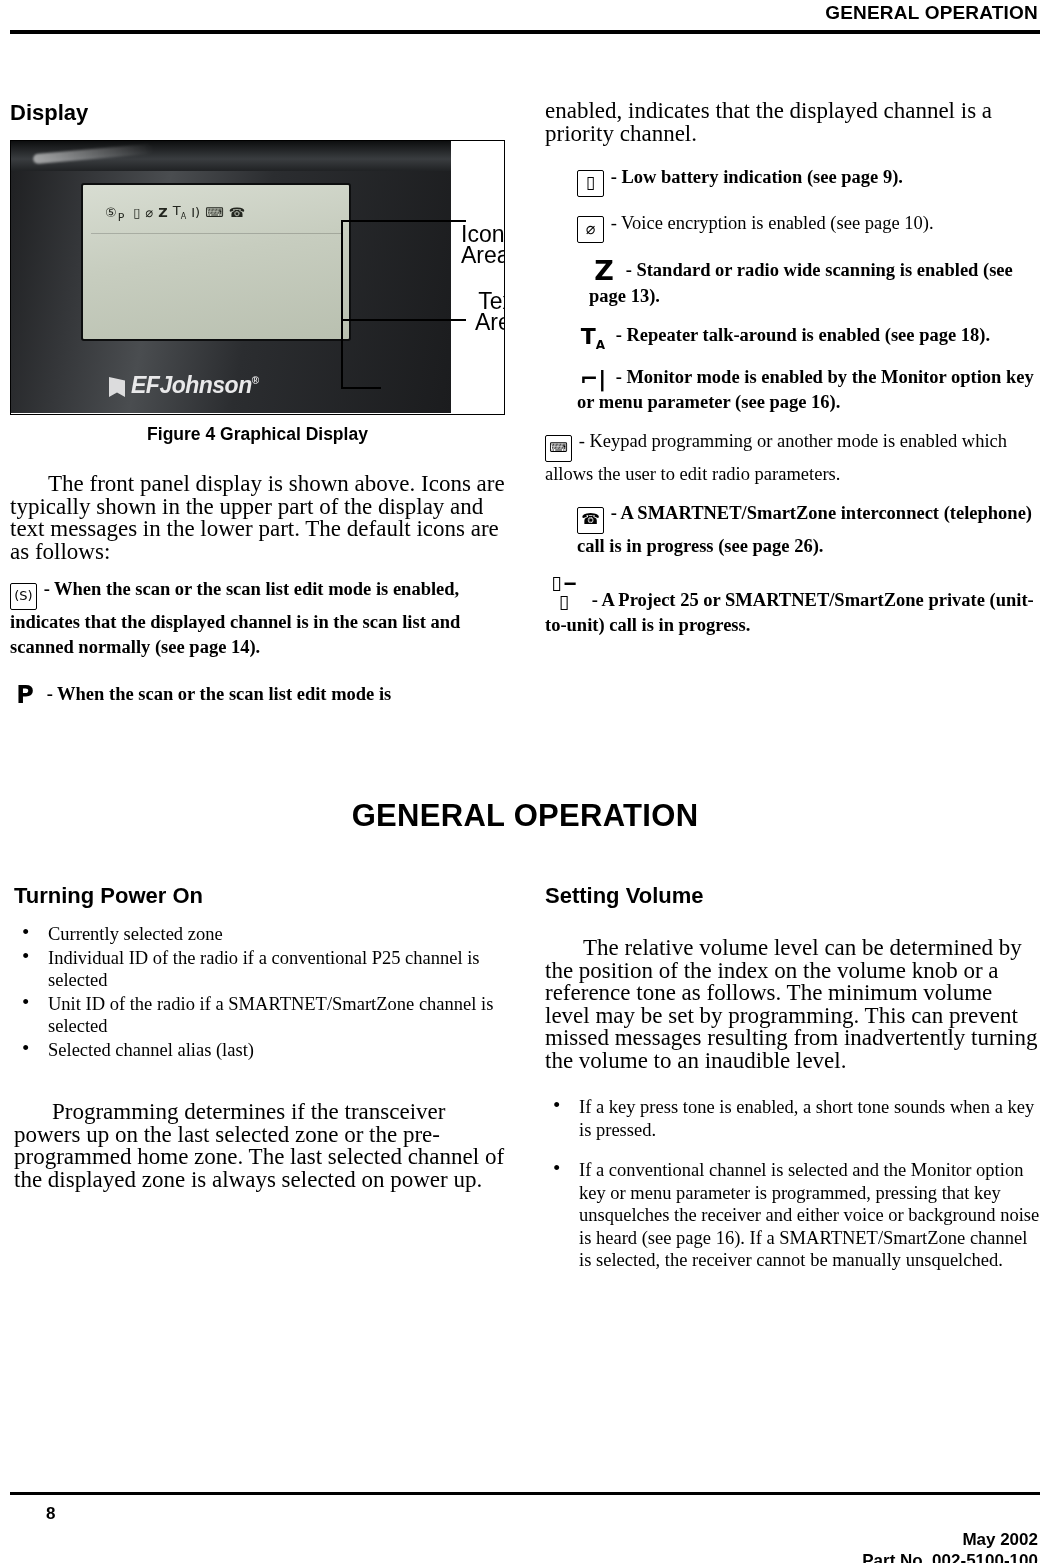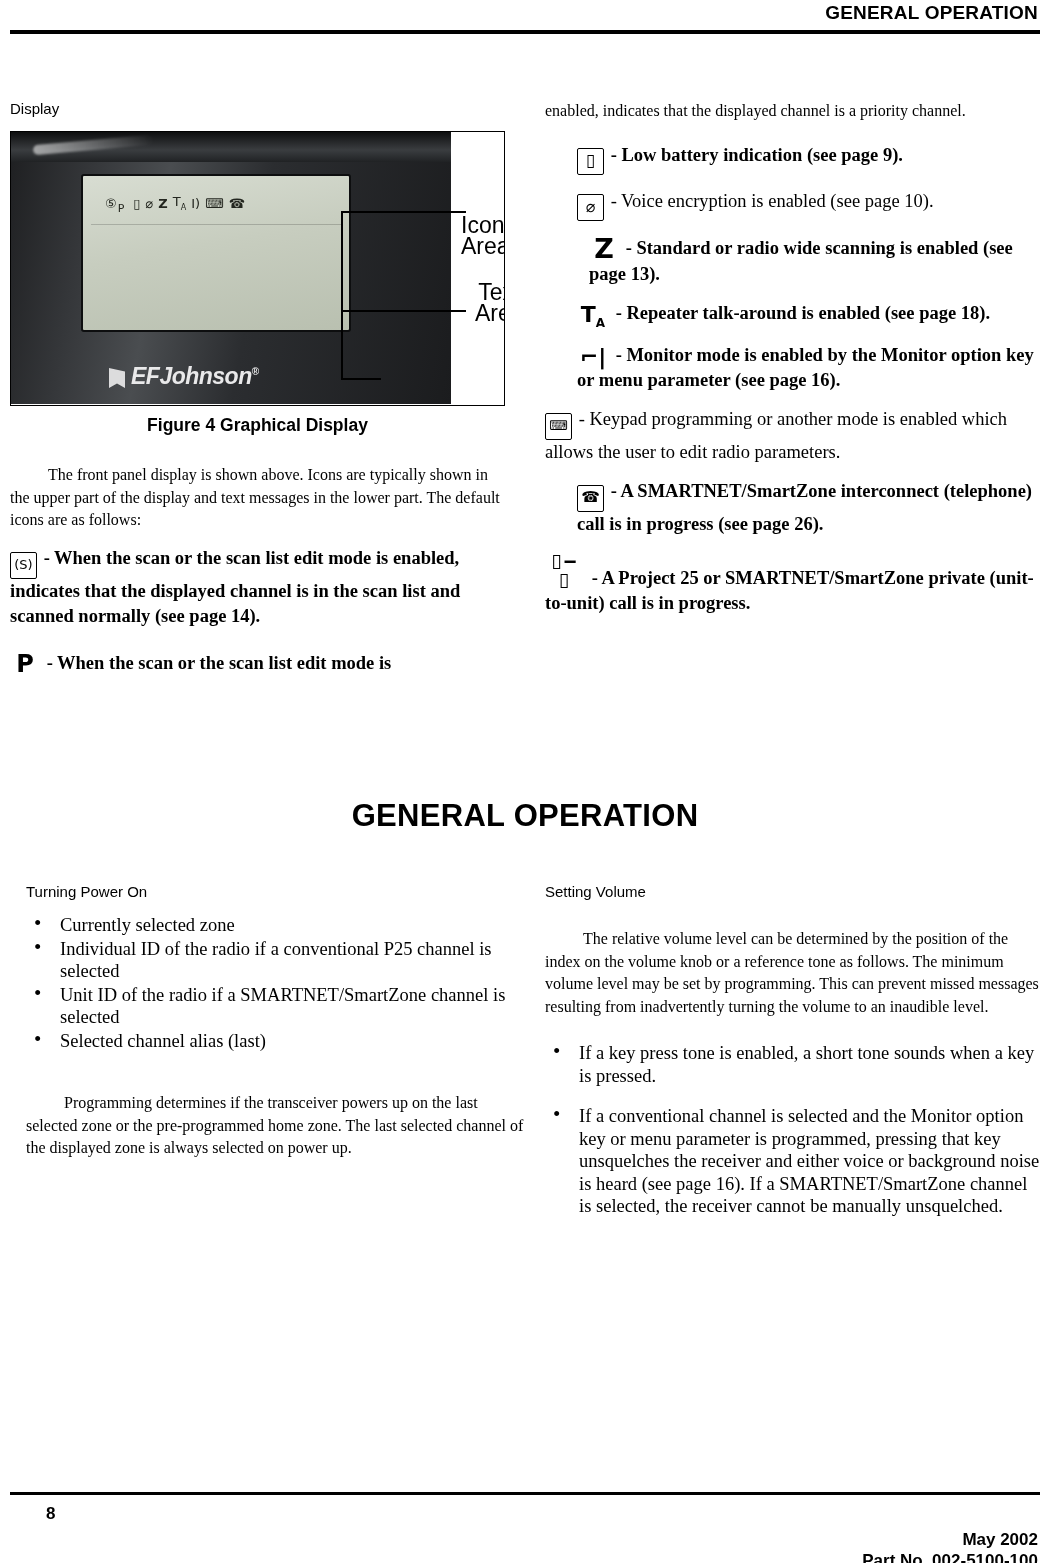--- a/index.html
+++ b/index.html
@@ -48,22 +48,22 @@
   }
   .col-right {
     position: absolute;
     left: 545px;
     top: 100px;
     width: 497px;
   }
 
   h2.sec {
     font-family: "Liberation Sans", sans-serif;
-    font-size: 15px;
-    font-weight: normal;
+    font-size: 22px;
+    font-weight: bold;
     margin: 0 0 14px 0;
   }
 
   
   .figure-box {
     position: relative;
     width: 495px;
     height: 275px;
     border: 1.5px solid #000;
     background: #ffffff;
@@ -141,21 +141,21 @@
 
   .figure-caption {
     margin-top: 9px;
     text-align: center;
     font-family: "Liberation Sans", sans-serif;
     font-weight: bold;
     font-size: 17.5px;
   }
 
   p.body {
-    font-size: 16px;
+    font-size: 23px;
     line-height: 22.5px;
     margin: 0 0 14px 0;
     text-align: left;
   }
   p.body.indent { text-indent: 38px; }
 
   .icon-para {
     display: block;
     font-size: 18.5px;
     line-height: 25px;
@@ -187,21 +187,21 @@
     text-align: center;
     font-family: "Liberation Sans", sans-serif;
     font-weight: bold;
     font-size: 31px;
     letter-spacing: 0.3px;
   }
 
   
   .low-left {
     position: absolute;
-    left: 26px;
+    left: 14px;
     top: 883px;
     width: 500px;
   }
   .low-right {
     position: absolute;
     left: 545px;
     top: 883px;
     width: 497px;
   }
   ul.bullets {

